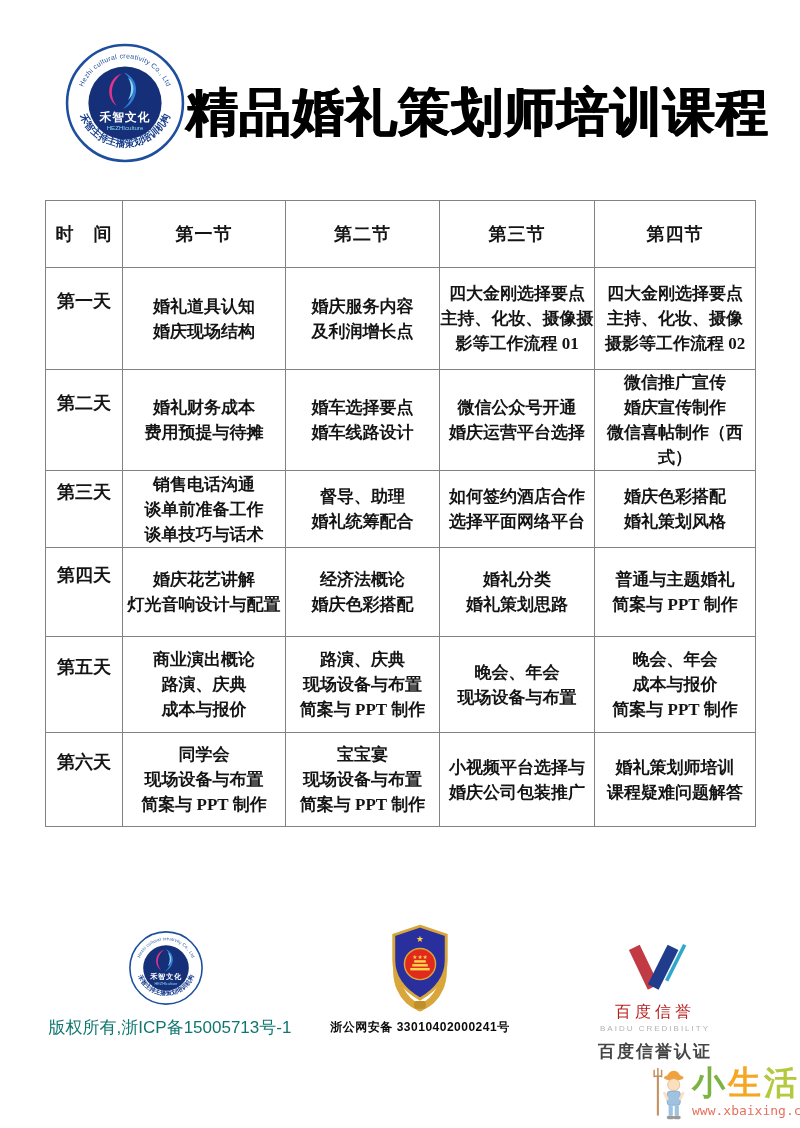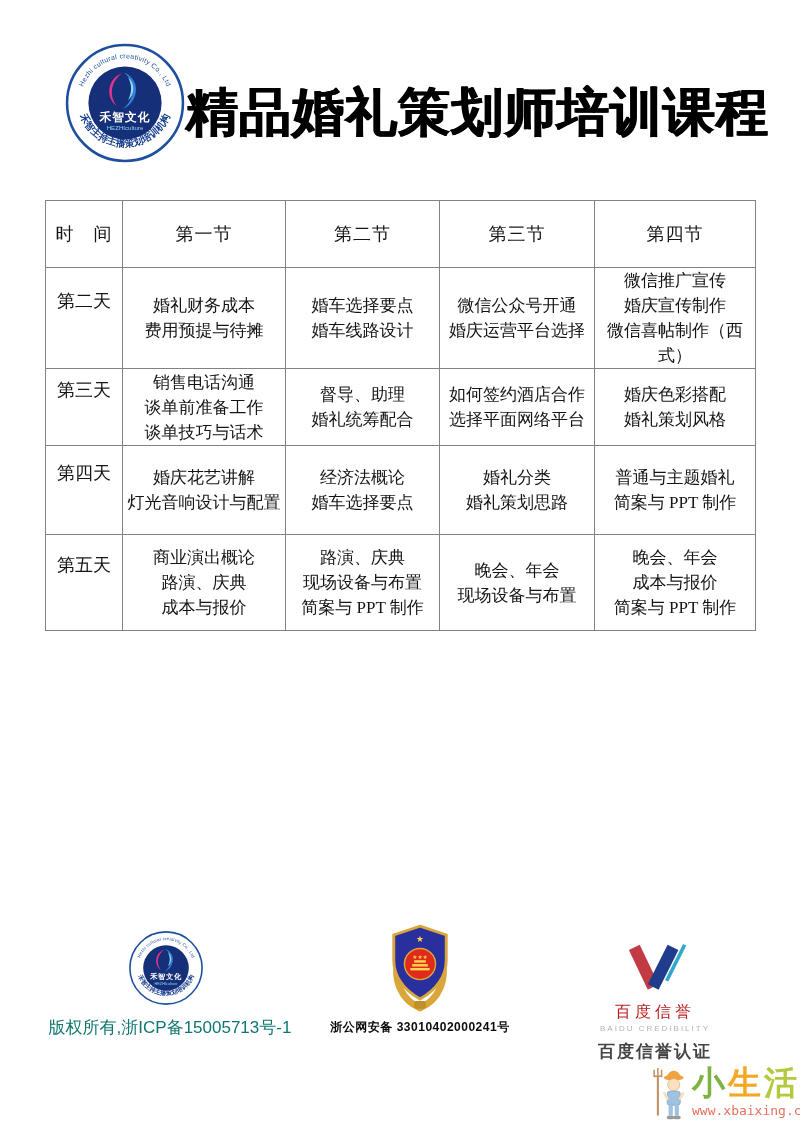--- a/index.html
+++ b/index.html
@@ -12,21 +12,21 @@
   .title { position:absolute; left:186px; top:78px; width:532px; text-align:center;
            font-size:52px; font-weight:900; color:#000;
            font-family:"Liberation Serif", serif; letter-spacing:1px;
            text-shadow:0.7px 0 #000, -0.7px 0 #000; white-space:nowrap; }
 
   
   .schedule { position:absolute; left:45px; top:200px; width:711px;
               border-collapse:collapse; table-layout:fixed;
               font-family:"Liberation Serif", serif; color:#141414; }
   .schedule th, .schedule td { border:1px solid #828282; text-align:center;
-              vertical-align:middle; white-space:pre-line; font-weight:normal;
+              vertical-align:middle; white-space:pre-line; font-weight:bold;
               overflow:hidden; }
   .schedule th { font-size:18px; letter-spacing:1px; }
   .schedule td { font-size:17px; line-height:25px; }
   .schedule td.day { font-size:18px; padding-bottom:34px; }
 
   
   .logo-sm { position:absolute; left:128px; top:930px; width:76px; height:76px; }
   .f-copy  { position:absolute; left:48px;  top:1016px; width:244px; text-align:center;
              font-size:17px; color:#0f766e; }
   .f-badge { position:absolute; left:386px; top:922px; width:68px; height:90px; }
@@ -83,20 +83,33 @@
     <thead>
       <tr style="height:67px">
         <th>时　间</th>
         <th>第一节</th>
         <th>第二节</th>
         <th>第三节</th>
         <th>第四节</th>
       </tr>
     </thead>
     <tbody>
+      <tr style="height:102px">
+        <td class="day">第一天</td>
+        <td>婚礼道具认知
+婚庆现场结构</td>
+        <td>婚庆服务内容
+及利润增长点</td>
+        <td>四大金刚选择要点
+主持、化妆、摄像摄
+影等工作流程 01</td>
+        <td>四大金刚选择要点
+主持、化妆、摄像
+摄影等工作流程 02</td>
+      </tr>
       <tr style="height:93px">
         <td class="day">第二天</td>
         <td>婚礼财务成本
 费用预提与待摊</td>
         <td>婚车选择要点
 婚车线路设计</td>
         <td>微信公众号开通
 婚庆运营平台选择</td>
         <td>微信推广宣传
 婚庆宣传制作
@@ -112,39 +125,52 @@
         <td>如何签约酒店合作
 选择平面网络平台</td>
         <td>婚庆色彩搭配
 婚礼策划风格</td>
       </tr>
       <tr style="height:89px">
         <td class="day">第四天</td>
         <td>婚庆花艺讲解
 灯光音响设计与配置</td>
         <td>经济法概论
-婚车选择要点</td>
+婚庆色彩搭配</td>
         <td>婚礼分类
 婚礼策划思路</td>
         <td>普通与主题婚礼
 简案与 PPT 制作</td>
       </tr>
       <tr style="height:96px">
         <td class="day">第五天</td>
         <td>商业演出概论
 路演、庆典
 成本与报价</td>
         <td>路演、庆典
 现场设备与布置
 简案与 PPT 制作</td>
         <td>晚会、年会
 现场设备与布置</td>
         <td>晚会、年会
 成本与报价
 简案与 PPT 制作</td>
+      </tr>
+      <tr style="height:94px">
+        <td class="day">第六天</td>
+        <td>同学会
+现场设备与布置
+简案与 PPT 制作</td>
+        <td>宝宝宴
+现场设备与布置
+简案与 PPT 制作</td>
+        <td>小视频平台选择与
+婚庆公司包装推广</td>
+        <td>婚礼策划师培训
+课程疑难问题解答</td>
       </tr>
     </tbody>
   </table>
 
   <svg class="logo-sm" viewBox="0 0 120 120">
     <circle cx="60" cy="60" r="57" fill="#fff" stroke="#1d4f9e" stroke-width="2.5" style="stroke: rgb(29, 79, 158);"></circle>
     <circle cx="60" cy="60" r="36" fill="#152f78" style="fill: rgb(21, 47, 120);"></circle>
     <path id="lg2-top" d="M 16,60 A 44,44 0 0 1 104,60" fill="none"></path>
     <path id="lg2-bot" d="M 13,56 A 47,47 0 0 0 107,56" fill="none"></path>
     <text font-size="6.8" fill="#1d4f9e" letter-spacing="0.3" font-family="Liberation Sans, sans-serif">

